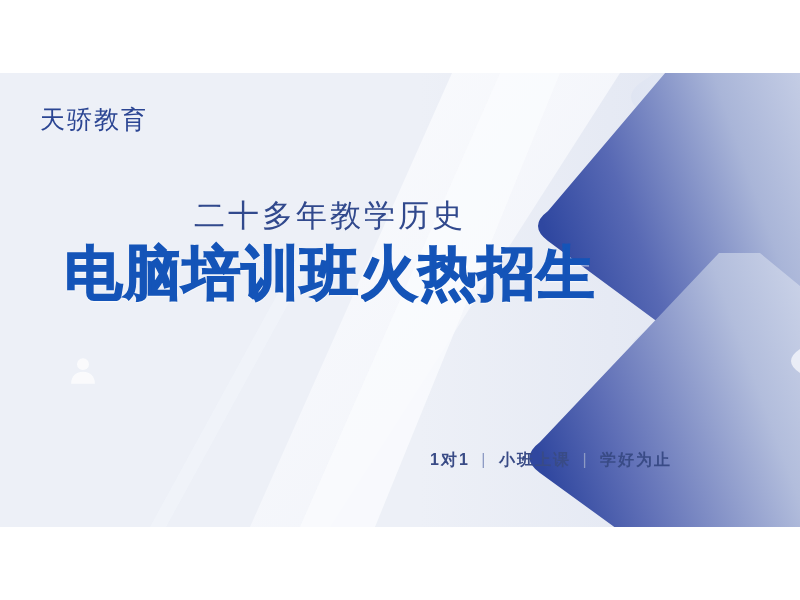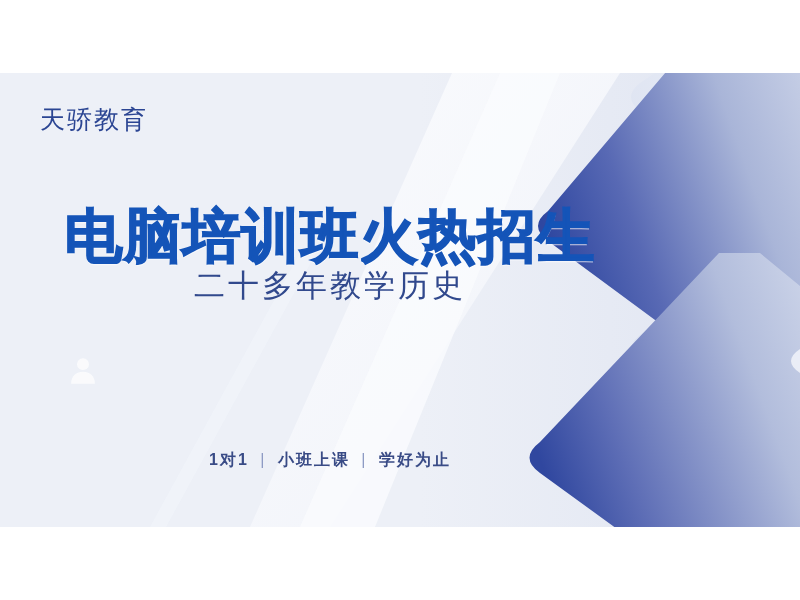--- a/index.html
+++ b/index.html
@@ -89,24 +89,24 @@
     font-weight: 900;
     color: #1454b8;
     white-space: nowrap;
     -webkit-text-stroke: 1.5px #1454b8;
     text-shadow: 0 2px 0 rgba(255,255,255,.55);
   }
 
   
   #tagline {
     position: absolute;
-    left: 0;
+    left: 12px;
     top: 377px;
     width: 660px;
-    text-align: center;
+    text-align: right;
     font-size: 16px;
     letter-spacing: 2px;
     font-weight: 600;
     color: #394b86;
     white-space: nowrap;
   }
   #tagline .sep {
     color: #8d9ac4;
     padding: 0 5px;
     font-weight: 400;
@@ -176,22 +176,22 @@
     </svg>
 
     <div id="brand">天骄教育</div>
 
     <svg id="user-mark" viewBox="0 0 32 32">
       <circle cx="16" cy="10.5" r="5.6" fill="#ffffff"></circle>
       <path d="M 4.8 29 C 4.8 21.6 9.8 17.6 16 17.6 C 22.2 17.6 27.2 21.6 27.2 29 Z" fill="#ffffff"></path>
     </svg>
 
     <div id="headline-block">
+      <div id="subhead">二十多年教学历史</div>
       <div id="mainhead">电脑培训班火热招生</div>
-      <div id="subhead">二十多年教学历史</div>
     </div>
 
     <div id="tagline">
       <span>1对1</span>
       <span class="sep">|</span>
       <span>小班上课</span>
       <span class="sep">|</span>
       <span>学好为止</span>
     </div>
 

